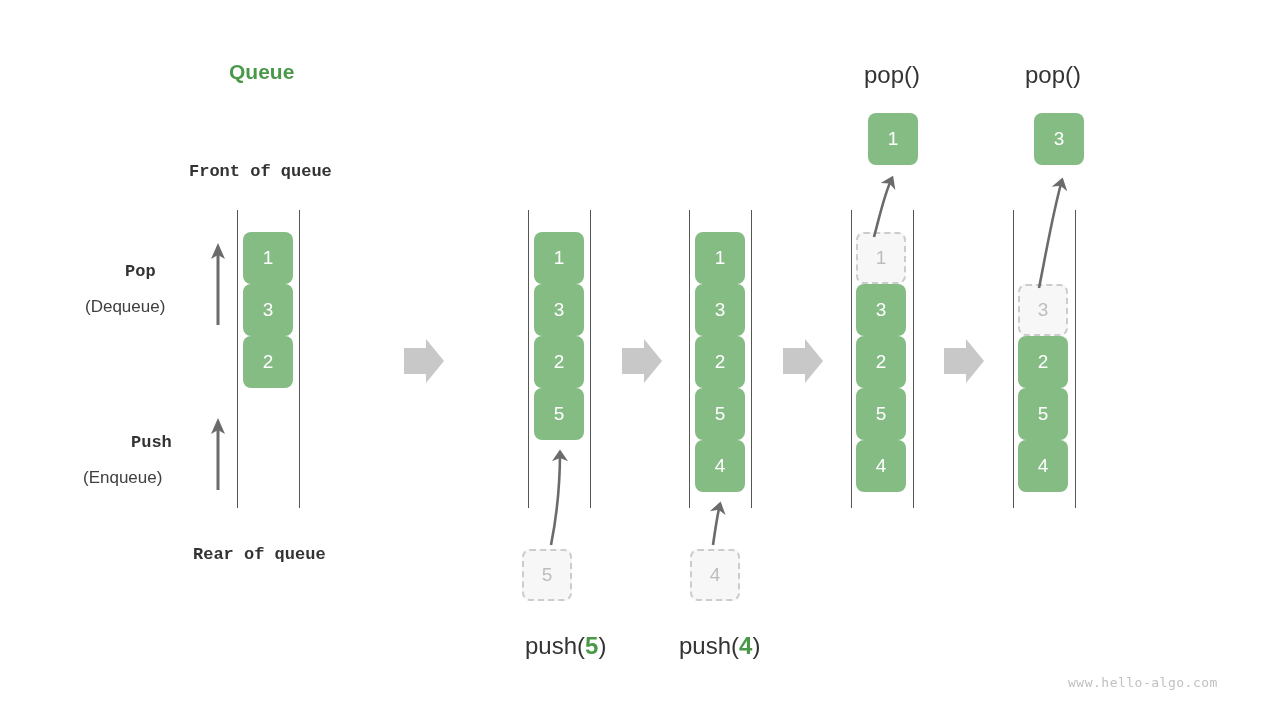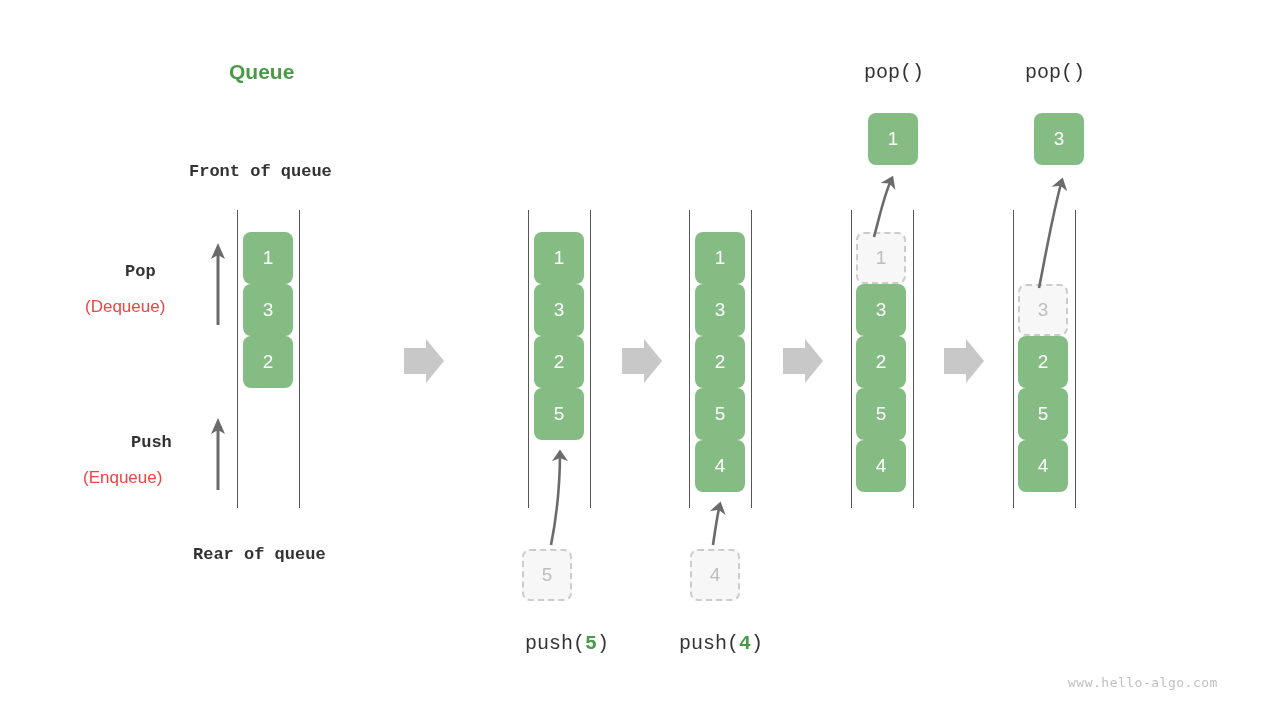--- a/index.html
+++ b/index.html
@@ -34,26 +34,26 @@
   .label-bold {
     font-size: 17px;
     font-weight: bold;
     color: #333333;
     white-space: nowrap;
     font-family: Liberation Mono, monospace;
   }
   .label-reg {
     font-size: 17px;
     font-weight: normal;
-    color: #ef4444;
+    color: #404040;
     white-space: nowrap;
   }
   .mono-label {
-    font-family: Liberation Mono, monospace;
-    font-size: 20px;
+    font-family: Liberation Sans, sans-serif;
+    font-size: 24px;
     color: #333333;
     white-space: nowrap;
   }
   .mono-label .hl { color: #4a9949; font-weight: bold; }
   .watermark {
     font-family: "DejaVu Sans Mono", monospace;
     font-size: 13px;
     color: #c0c0c0;
     white-space: nowrap;
     letter-spacing: 0.5px;

